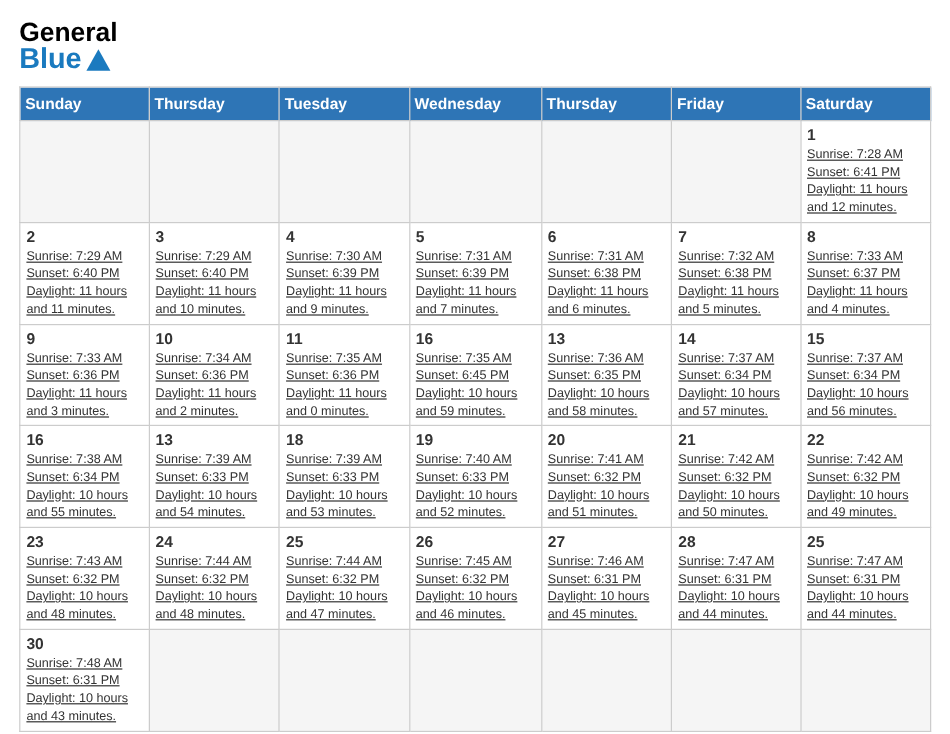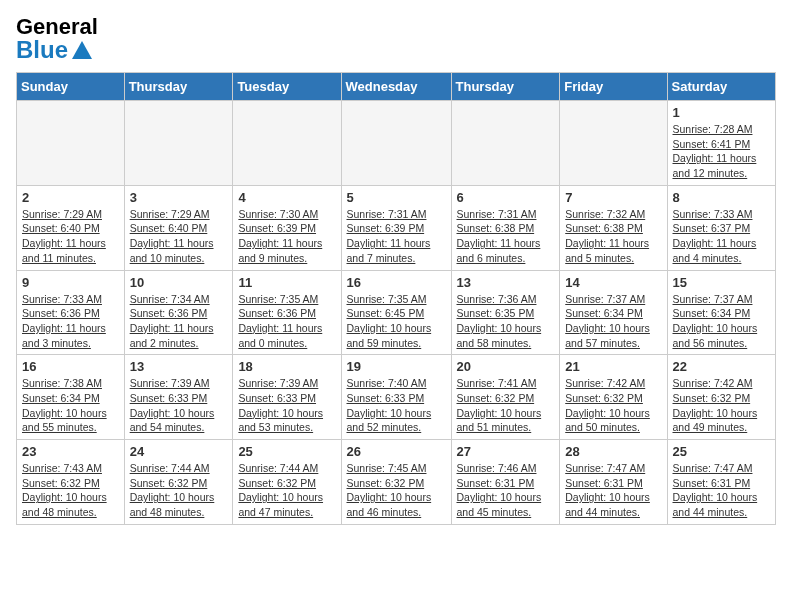--- a/index.html
+++ b/index.html
@@ -346,14 +346,29 @@
 and 44 minutes.</div>
         </td>
         <td>
           <div class="day-num">25</div>
           <div class="day-info">Sunrise: 7:47 AM
 Sunset: 6:31 PM
 Daylight: 10 hours
 and 44 minutes.</div>
         </td>
       </tr>
+      <tr class="last-row">
+        <td>
+          <div class="day-num">30</div>
+          <div class="day-info">Sunrise: 7:48 AM
+Sunset: 6:31 PM
+Daylight: 10 hours
+and 43 minutes.</div>
+        </td>
+        <td class="empty"></td>
+        <td class="empty"></td>
+        <td class="empty"></td>
+        <td class="empty"></td>
+        <td class="empty"></td>
+        <td class="empty"></td>
+      </tr>
     </tbody>
 </table>
 
 </body></html>

